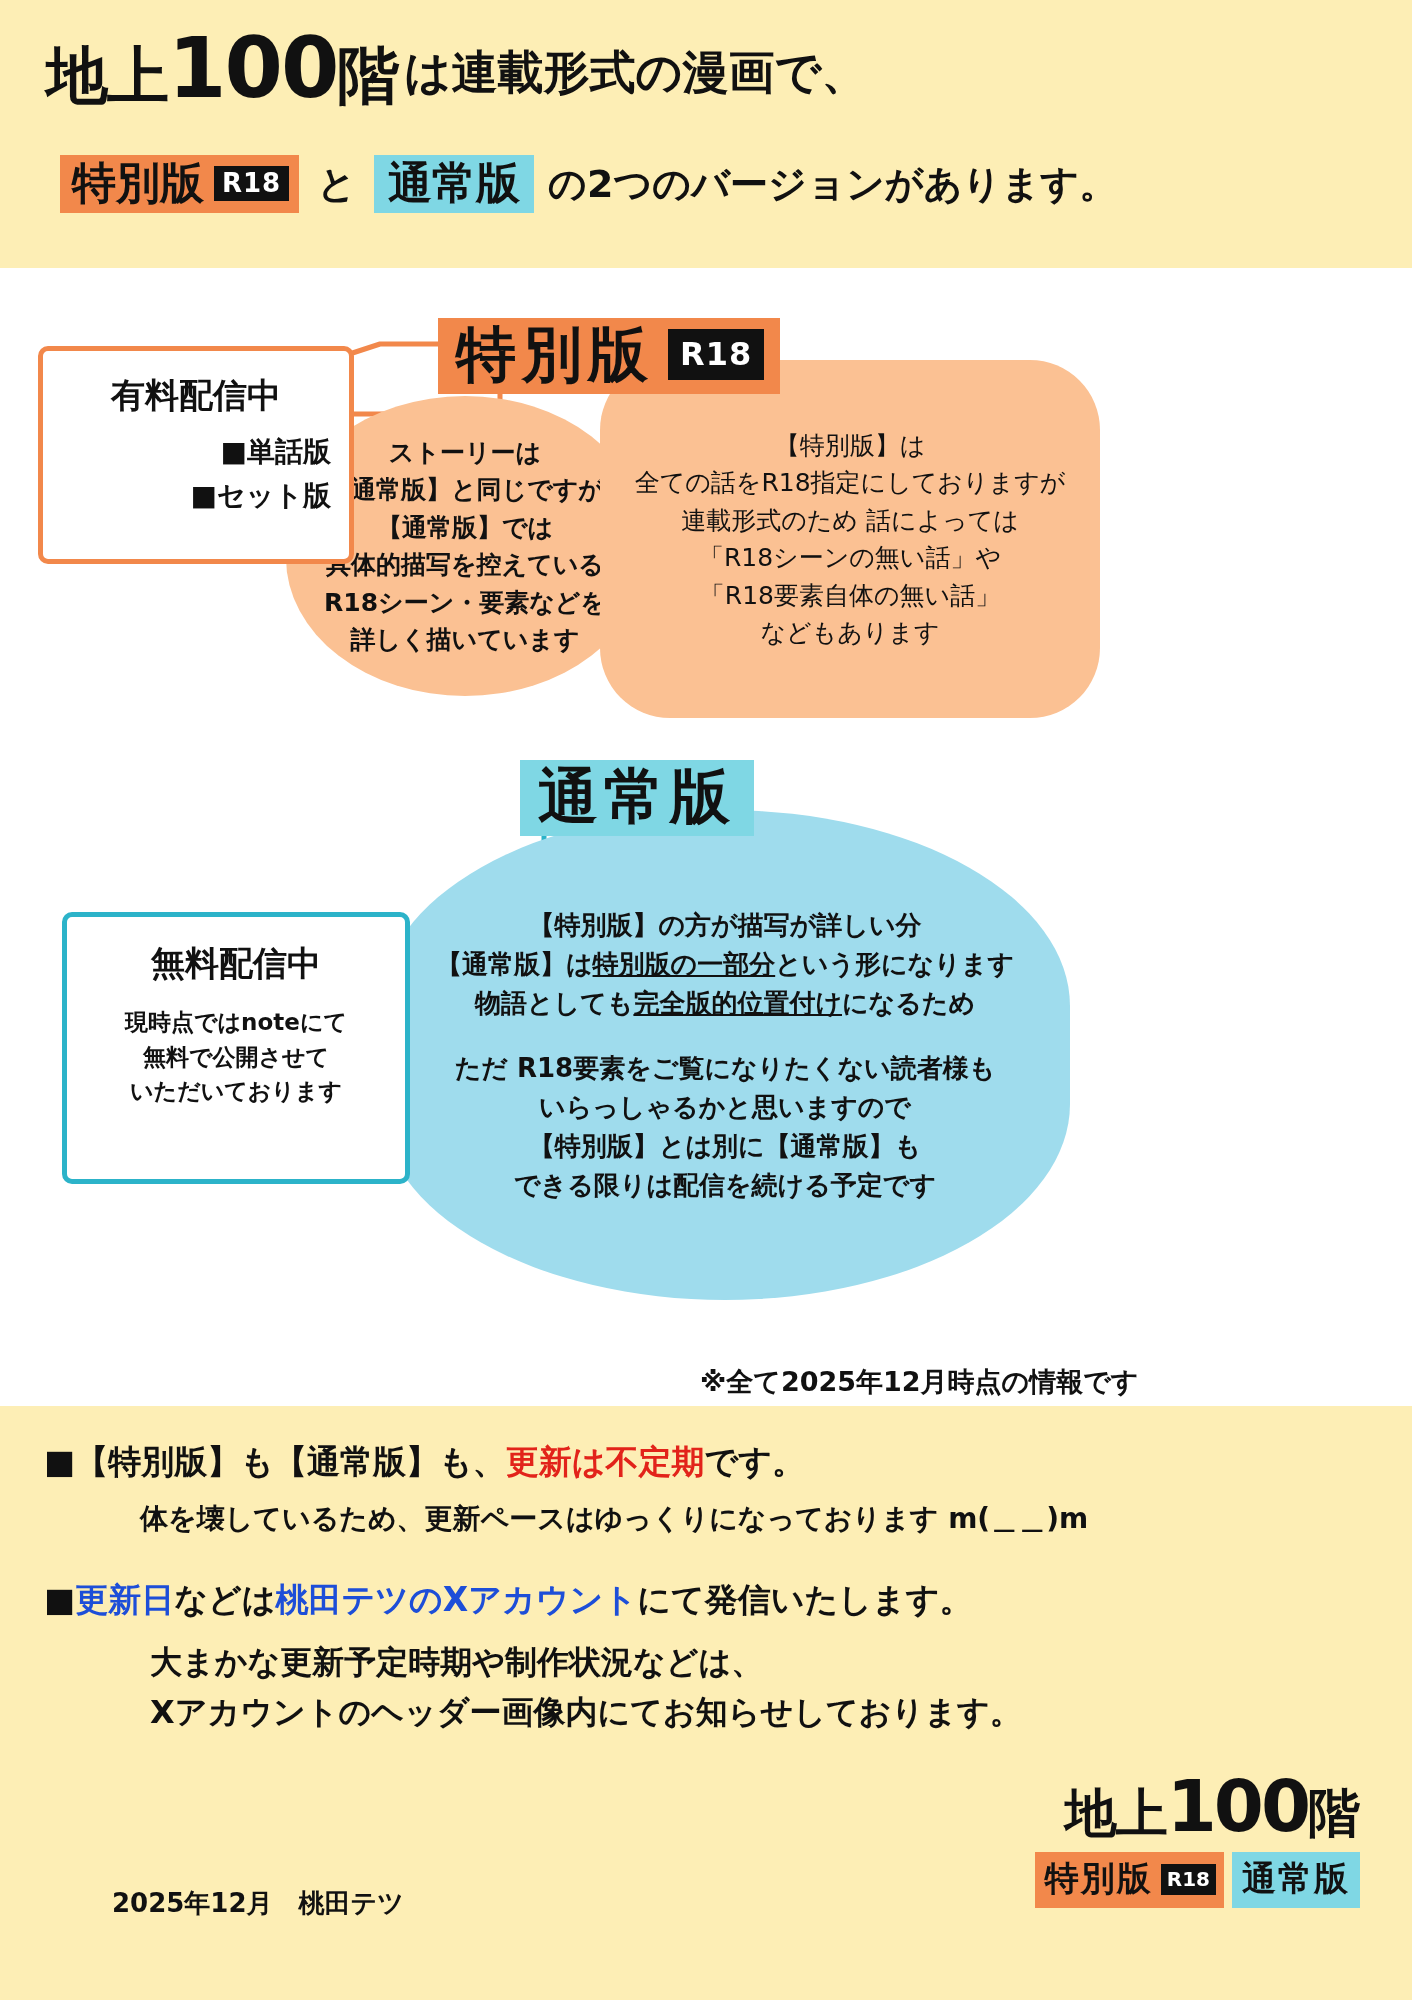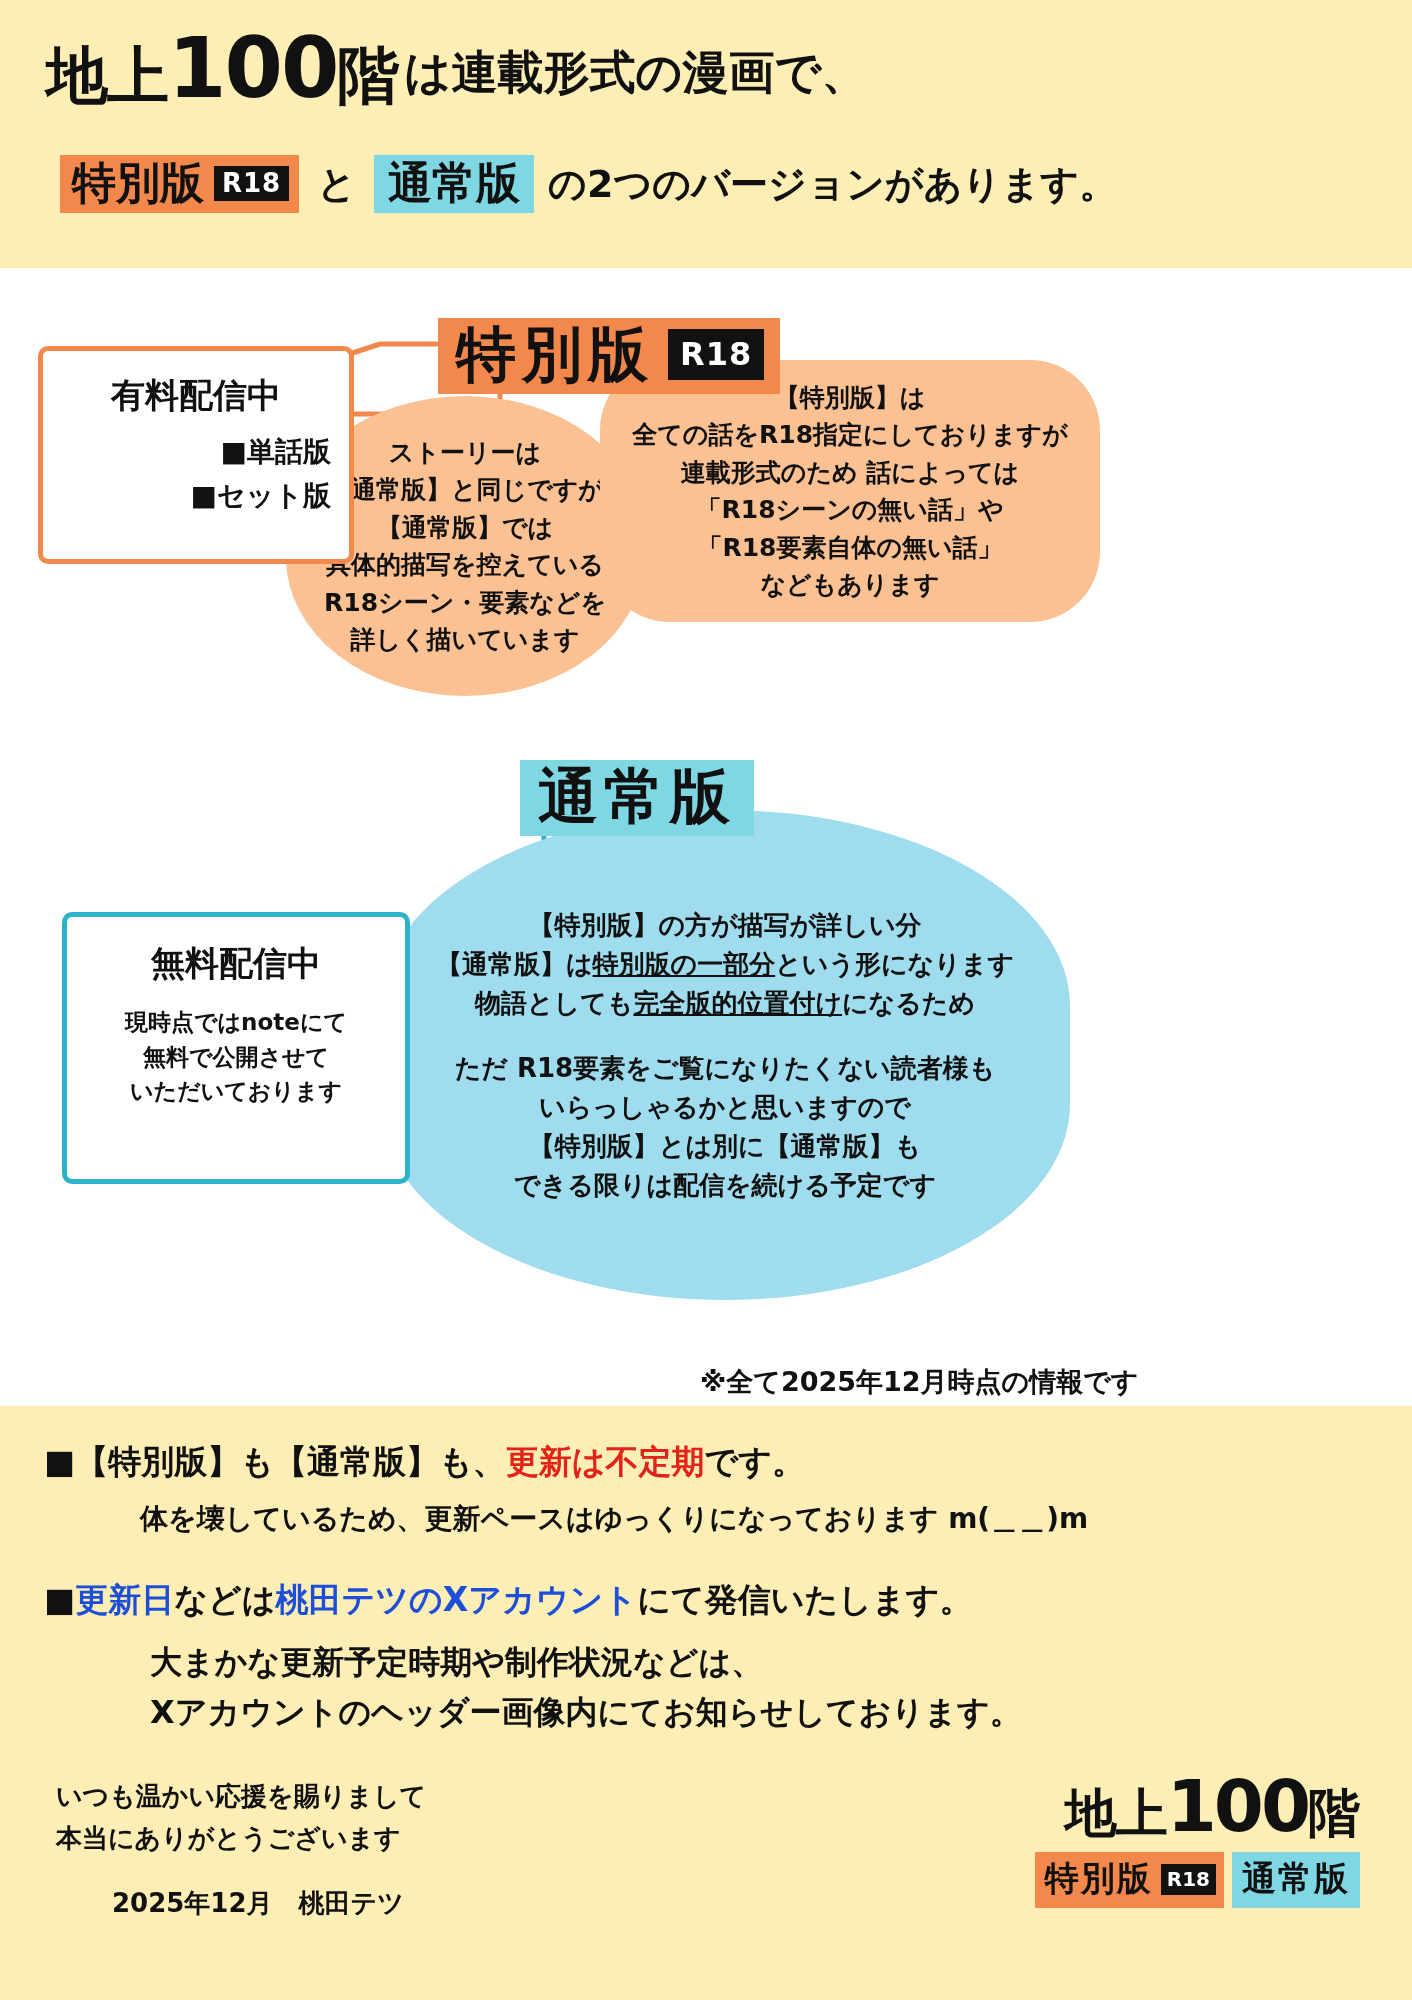--- a/index.html
+++ b/index.html
@@ -99,23 +99,23 @@
   .blob{
     position:absolute; display:flex; align-items:center; justify-content:center;
     text-align:center; line-height:1.5;
   }
   .blob.sp1{
     left:286px; top:128px; width:358px; height:300px;
     background:#fbc193; border-radius:50% / 46%;
     font-size:25px; font-weight:bold;
   }
   .blob.sp2{
-    left:600px; top:92px; width:500px; height:262px;
+    left:600px; top:92px; width:500px; height:358px;
     background:#fbc193; border-radius:70px;
-    font-size:25px; font-weight:bold;
+    font-size:25px; font-weight:normal;
   }
   .blob.nm1{
     left:380px; top:542px; width:690px; height:490px;
     background:#9fdced; border-radius:50% / 40%;
     font-size:26px; font-weight:bold;
   }
   .blob .inner{ padding:0 22px; }
   .blob .gap{ height:26px; }
   .u{ text-decoration:underline; }
 
@@ -264,24 +264,20 @@
 
   <div class="bl bl3">
     <span>■</span><span class="red">更新日</span><span>などは</span><span class="red">桃田テツのXアカウント</span><span>にて発信いたします。</span>
   </div>
 
   <div class="bl bl4">
     <div>大まかな更新予定時期や制作状況などは、</div>
     <div>Xアカウントのヘッダー画像内にてお知らせしております。</div>
   </div>
 
-  <div class="bl bl5">
-    <div>いつも温かい応援を賜りまして</div>
-    <div>本当にありがとうございます</div>
-  </div>
 
   <div class="bl bl6">2025年12月　桃田テツ</div>
 
   <div class="blogo">
     <div class="row1">
       <span class="jj">地上</span>
       <span class="hundred">100</span>
       <span class="kai">階</span>
     </div>
     <div class="row2">

